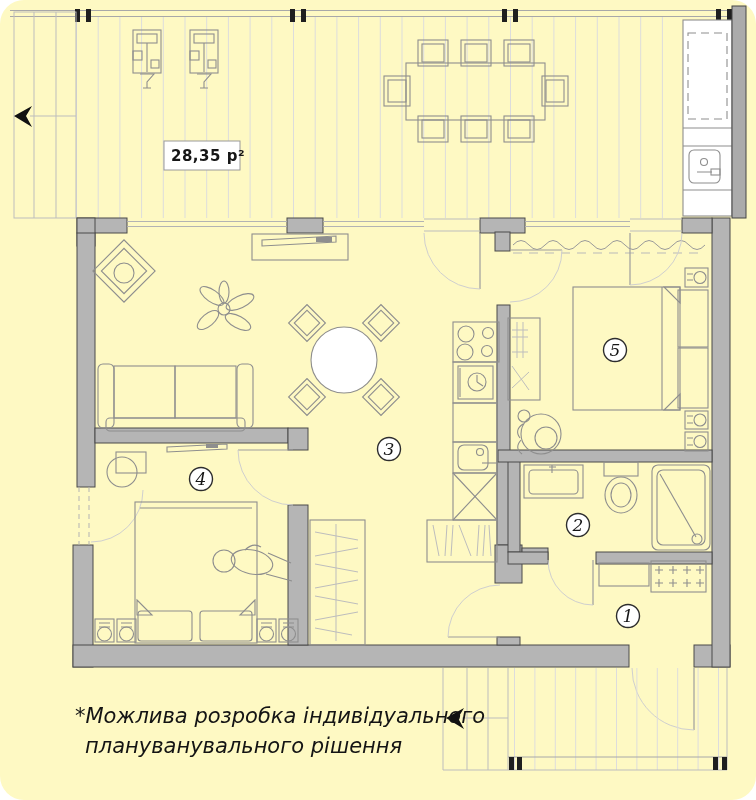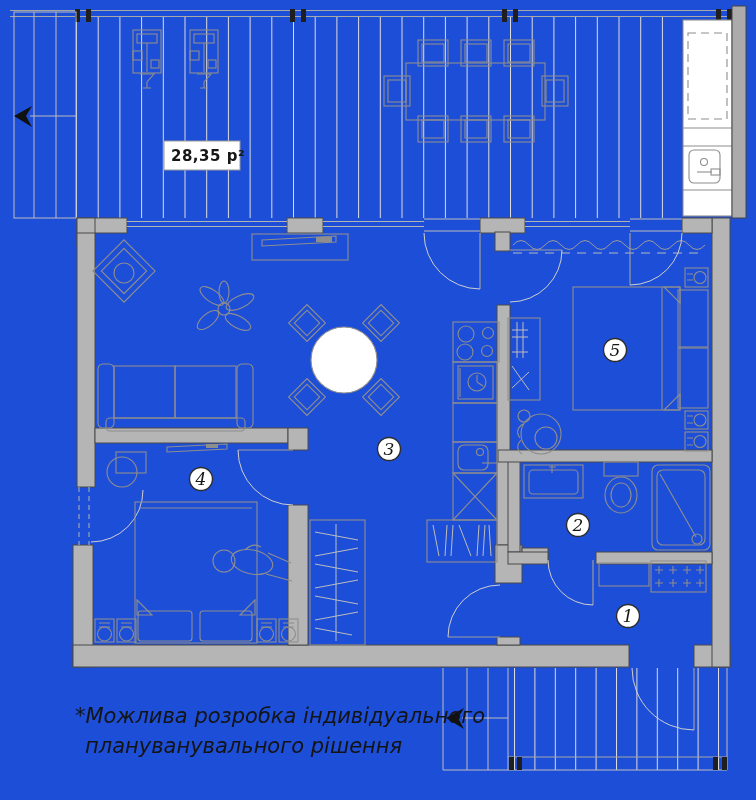--- a/index.html
+++ b/index.html
@@ -1,16 +1,16 @@
 <!DOCTYPE html>
 <html><head>
 <meta charset="utf-8">
 <style>
   html,body{margin:0;padding:0;background:#ffffff;}
-  .stage{position:relative;width:756px;height:800px;background:#1d4ed8;overflow:hidden;}
+  .stage{position:relative;width:756px;height:800px;background:#fef9c3;overflow:hidden;border-radius:24px;}
   svg{display:block;}
   
   .wall{fill:#b5b5b5;stroke:#4a4a4a;stroke-width:1;}
   .wall-dark{fill:#ababab;stroke:#454545;stroke-width:1;}
   
   .f{fill:none;stroke:#8e8e8e;stroke-width:1.1;}
   .fw{fill:#ffffff;stroke:#8e8e8e;stroke-width:1.1;}
   .thin{fill:none;stroke:#bdbdbd;stroke-width:1;}
   .deck-edge{fill:none;stroke:#a8a8a8;stroke-width:1;}
   .glass{fill:none;stroke:#b3b3b3;stroke-width:1;}

